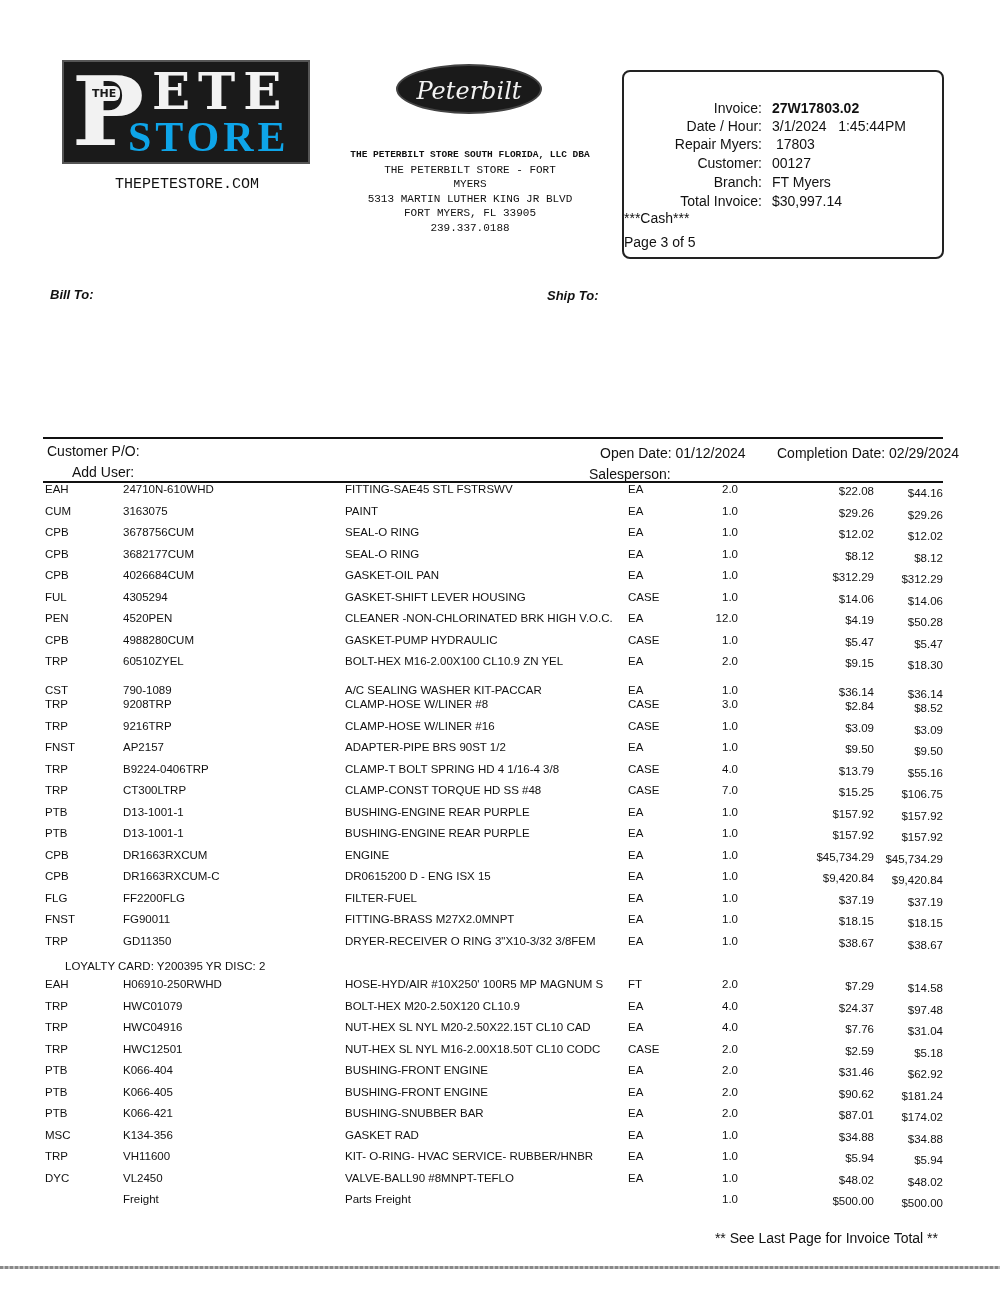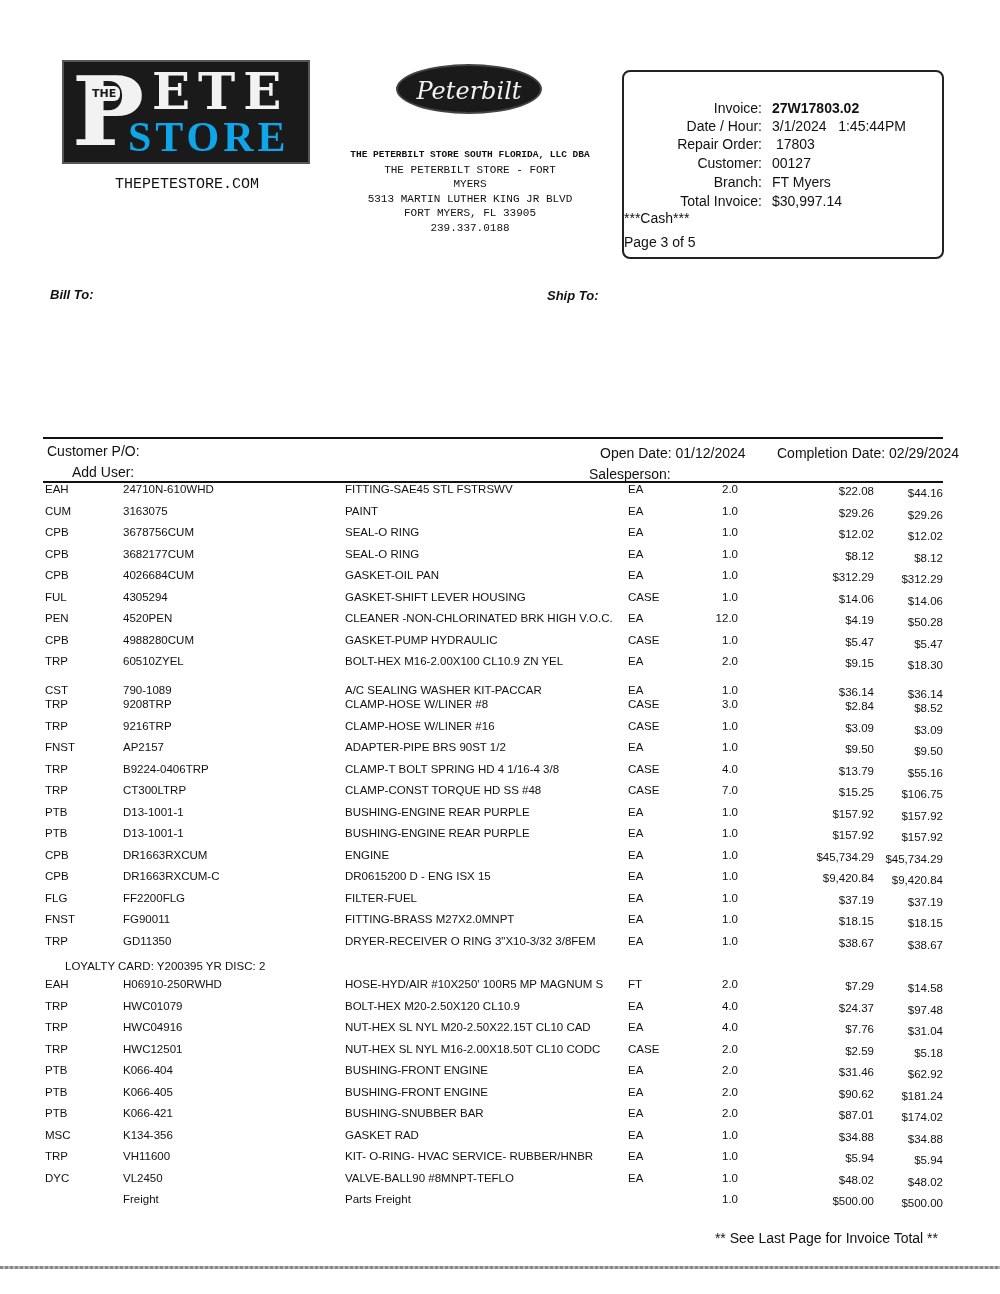--- a/index.html
+++ b/index.html
@@ -70,21 +70,21 @@
 <div class="abs inv-box">
   <div class="inv-row" style="top:27px">
     <span class="lbl">Invoice:</span>
     <span class="val" style="font-weight:bold">27W17803.02</span>
   </div>
   <div class="inv-row" style="top:45px">
     <span class="lbl">Date / Hour:</span>
     <span class="val" style="white-space:pre">3/1/2024   1:45:44PM</span>
   </div>
   <div class="inv-row" style="top:63px">
-    <span class="lbl">Repair Order:</span>
+    <span class="lbl">Repair Myers:</span>
     <span class="val" style="white-space:pre"> 17803</span>
   </div>
   <div class="inv-row" style="top:82px">
     <span class="lbl">Customer:</span>
     <span class="val">00127</span>
   </div>
   <div class="inv-row" style="top:101px">
     <span class="lbl">Branch:</span>
     <span class="val">FT Myers</span>
   </div>

